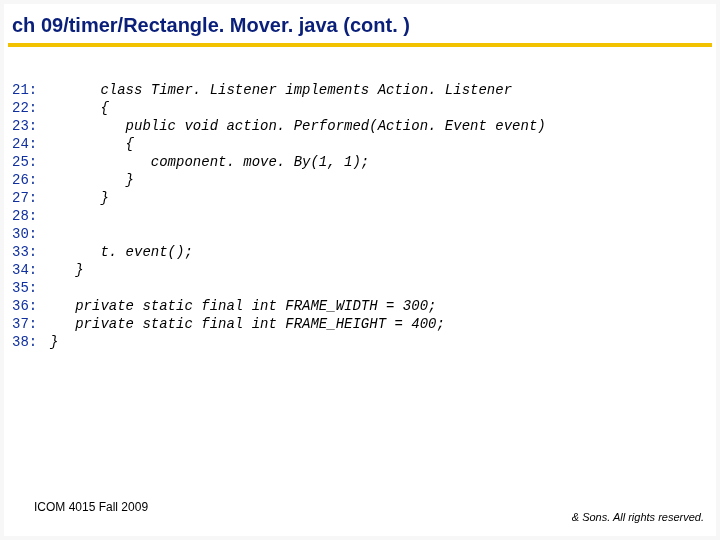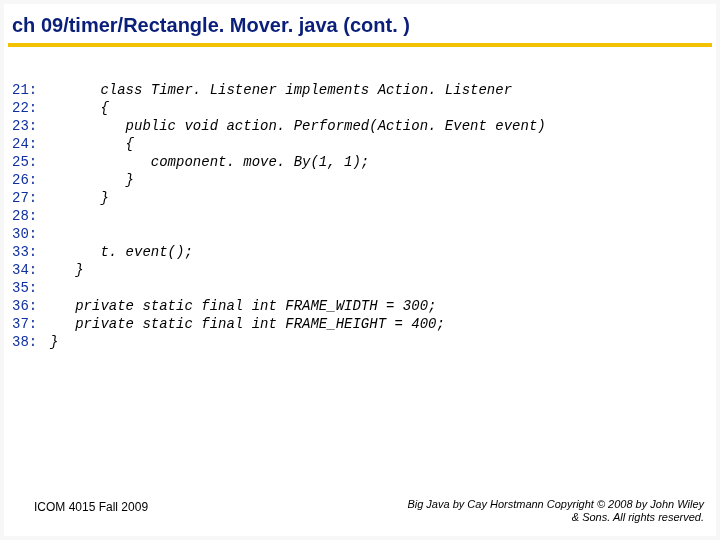--- a/index.html
+++ b/index.html
@@ -88,16 +88,15 @@
       <div class="code-line"><span class="lineno">30:</span><span class="code-text"></span></div>
       <div class="code-line"><span class="lineno">33:</span><span class="code-text">      t. event();</span></div>
       <div class="code-line"><span class="lineno">34:</span><span class="code-text">   }</span></div>
       <div class="code-line"><span class="lineno">35:</span><span class="code-text"></span></div>
       <div class="code-line"><span class="lineno">36:</span><span class="code-text">   private static final int FRAME_WIDTH = 300;</span></div>
       <div class="code-line"><span class="lineno">37:</span><span class="code-text">   private static final int FRAME_HEIGHT = 400;</span></div>
       <div class="code-line"><span class="lineno">38:</span><span class="code-text">}</span></div>
     </div>
   <div class="footer-left">ICOM 4015 Fall 2009</div>
   <div class="footer-right">
-    <div>Big Java by Cay Horstmann Copyright © 2008 by John Wiley</div>
     <div>&amp; Sons.  All rights reserved.</div>
   </div>
 </div>
 
 </body></html>

